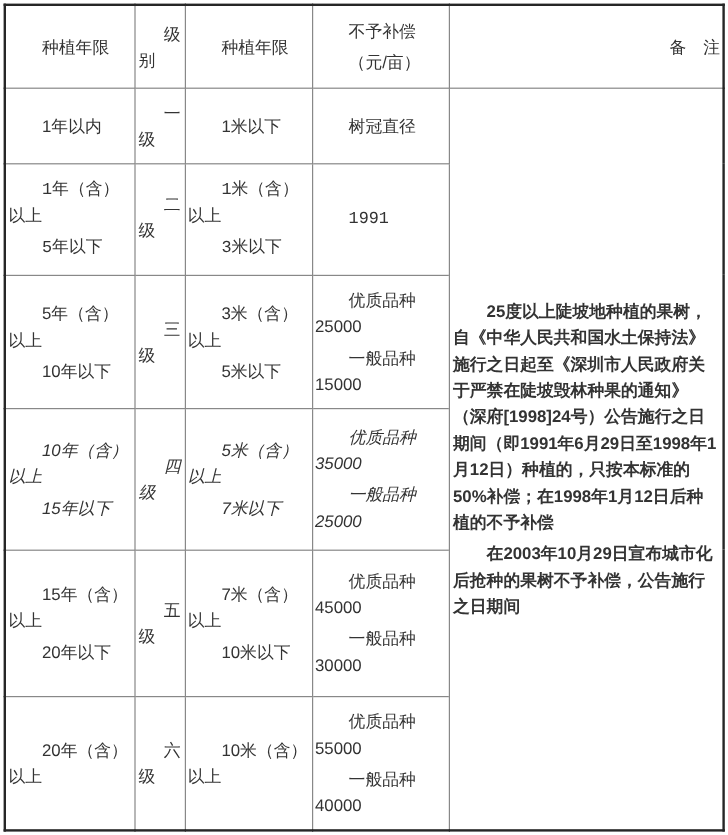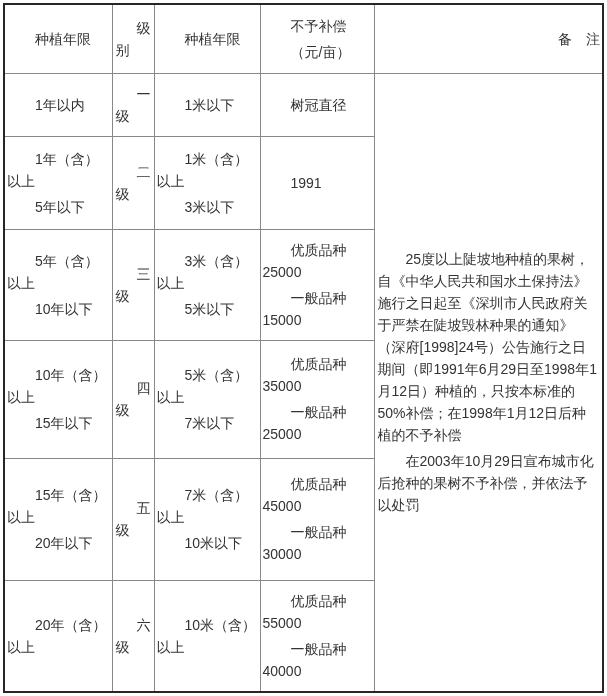--- a/index.html
+++ b/index.html
@@ -26,21 +26,21 @@
     line-height:22px;
     text-indent:2em;
     text-align:left;
     word-break:keep-all;
   }
   td.center p { text-indent:0; text-align:right; }
   .g-line { line-height:22px; }
   .g-top { text-align:right; padding-right:1px; }
   .g-bot { text-align:left; padding-left:1px; }
   td.remark { padding:0 3px; }
-  td.remark p { word-break:normal; overflow-wrap:break-word; }
+  td.remark p { word-break:normal; overflow-wrap:break-word;font-weight:bold; }
 </style>
 </head>
 <body>
 
 <table class="comp">
   <colgroup>
     <col style="width:108px">
     <col style="width:42px">
     <col style="width:106px">
     <col style="width:114px">
@@ -75,24 +75,24 @@
           <div class="g-line g-bot">级</div>
         </td>
         <td>
           <p>1米以下</p>
         </td>
         <td>
           <p>树冠直径</p>
         </td>
         <td class="remark" rowspan="6">
           <p>25度以上陡坡地种植的果树，自《中华人民共和国水土保持法》施行之日起至《深圳市人民政府关于严禁在陡坡毁林种果的通知》（深府[1998]24号）公告施行之日期间（即1991年6月29日至1998年1月12日）种植的，只按本标准的50%补偿；在1998年1月12日后种植的不予补偿</p>
-          <p>在2003年10月29日宣布城市化后抢种的果树不予补偿，并依法予以处罚</p>
+          <p>在2003年10月29日宣布城市化后抢种的果树不予补偿，公告施行之日期间</p>
         </td>
       </tr>
-      <tr style="height: 93px;">
+      <tr style="height: 93px; font-family: Liberation Mono, monospace;">
         <td>
           <p>1年（含）<br>以上</p>
           <p>5年以下</p>
         </td>
         <td>
           <div class="g-line g-top">二</div>
           <div class="g-line g-bot">级</div>
         </td>
         <td>
           <p>1米（含）<br>以上</p>
@@ -113,21 +113,21 @@
         </td>
         <td>
           <p>3米（含）<br>以上</p>
           <p>5米以下</p>
         </td>
         <td>
           <p>优质品种<br>25000</p>
           <p>一般品种<br>15000</p>
         </td>
       </tr>
-      <tr style="height: 118px;">
+      <tr style="height: 118px; font-style: italic;">
         <td>
           <p>10年（含）<br>以上</p>
           <p>15年以下</p>
         </td>
         <td>
           <div class="g-line g-top">四</div>
           <div class="g-line g-bot">级</div>
         </td>
         <td>
           <p>5米（含）<br>以上</p>

